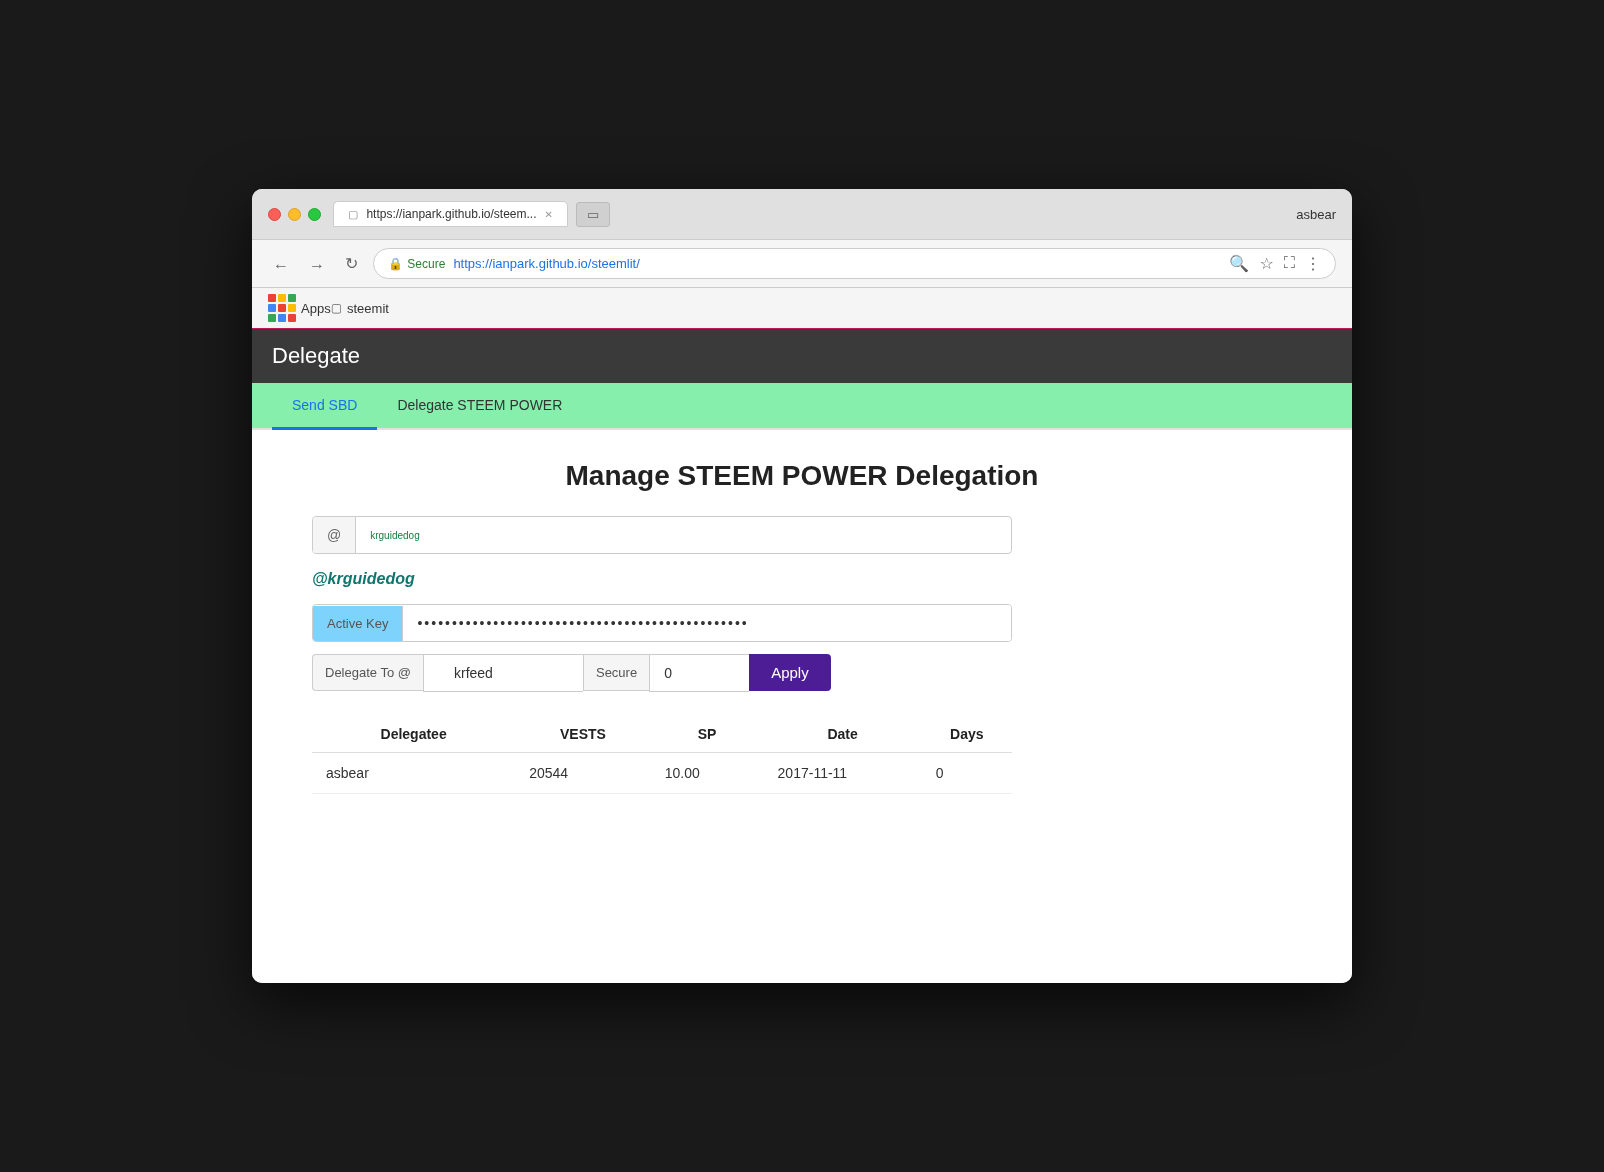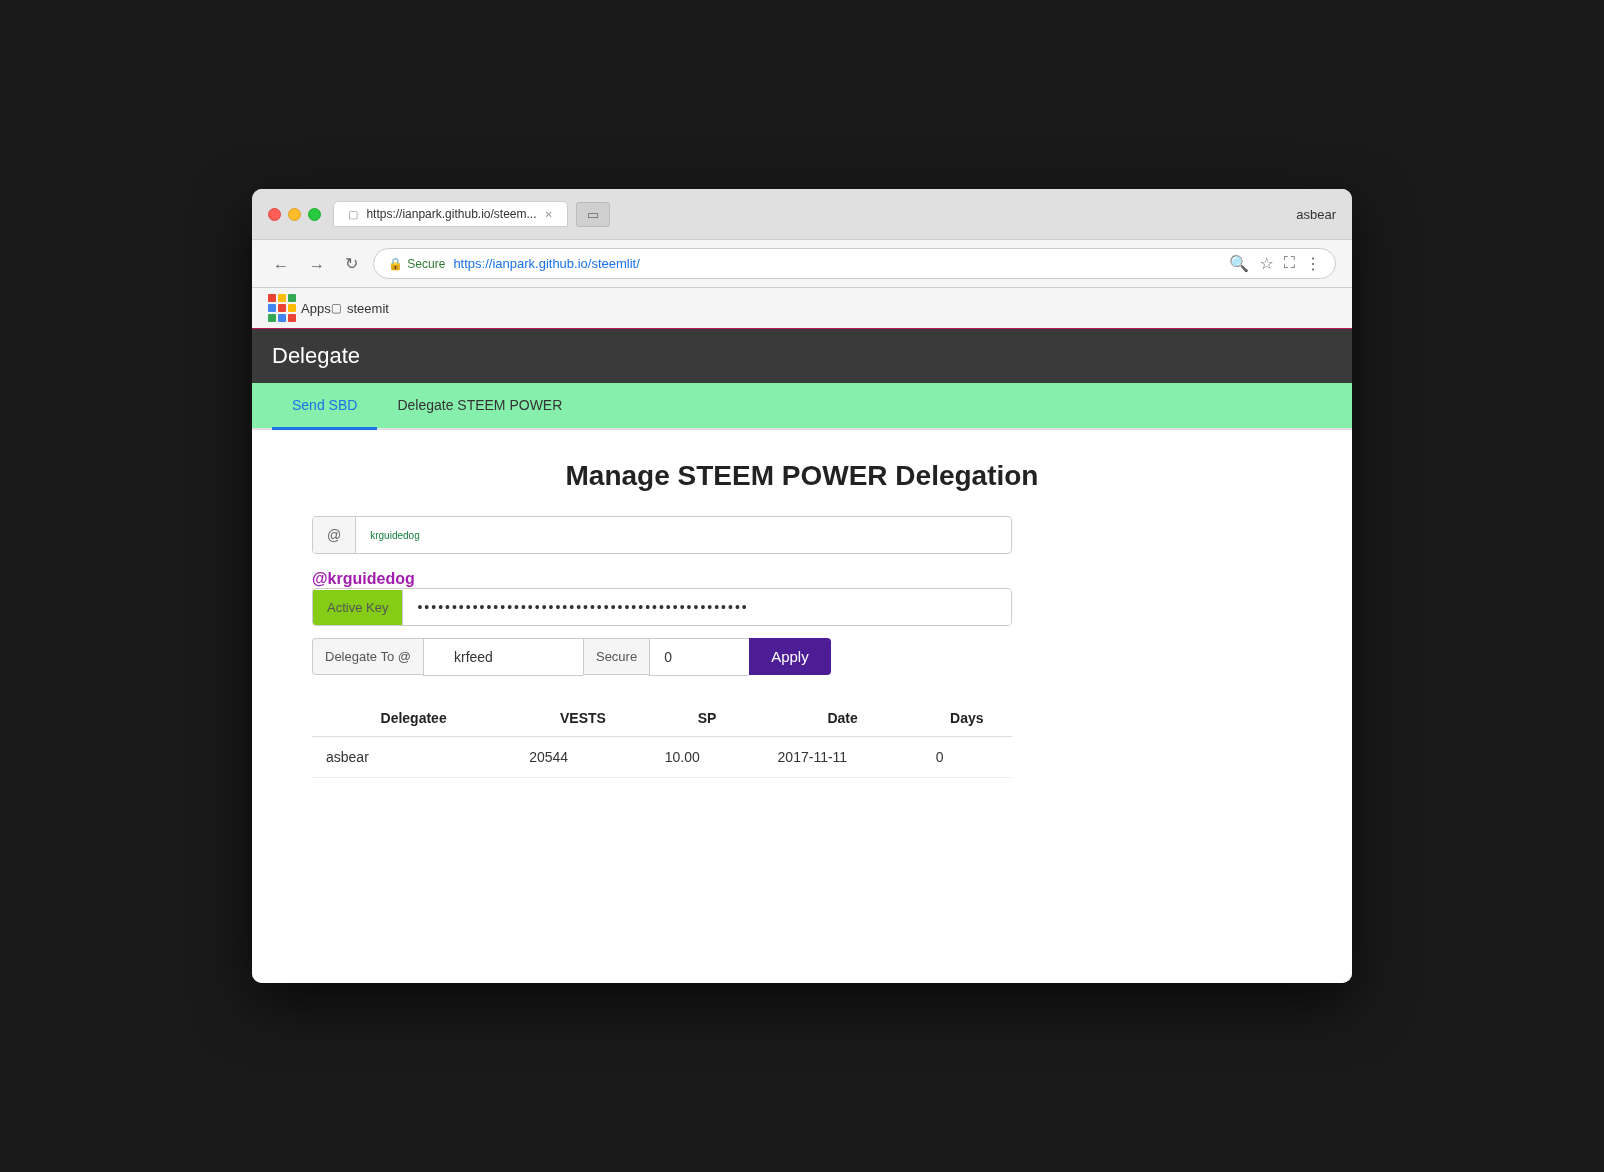--- a/index.html
+++ b/index.html
@@ -212,34 +212,36 @@
       flex: 1;
       border: none;
       outline: none;
       padding: 10px 14px;
       font-size: 10px;
       color: #15803d;
     }
     .user-label {
       font-size: 16px;
       font-weight: 600;
-      color: #a21caf;
+      color: #0f766e;
+      margin-bottom: 16px;
+      font-style: italic;
     }
     
     .active-key-row {
       display: flex;
       align-items: center;
       max-width: 700px;
       margin-bottom: 12px;
       border: 1px solid #ccc;
       border-radius: 4px;
       overflow: hidden;
     }
     .key-label {
-      background: #84cc16;
+      background: #7dd3fc;
       padding: 10px 14px;
       font-size: 13px;
       color: #555;
       border-right: 1px solid #ccc;
       white-space: nowrap;
     }
     .key-input {
       flex: 1;
       border: none;
       outline: none;

